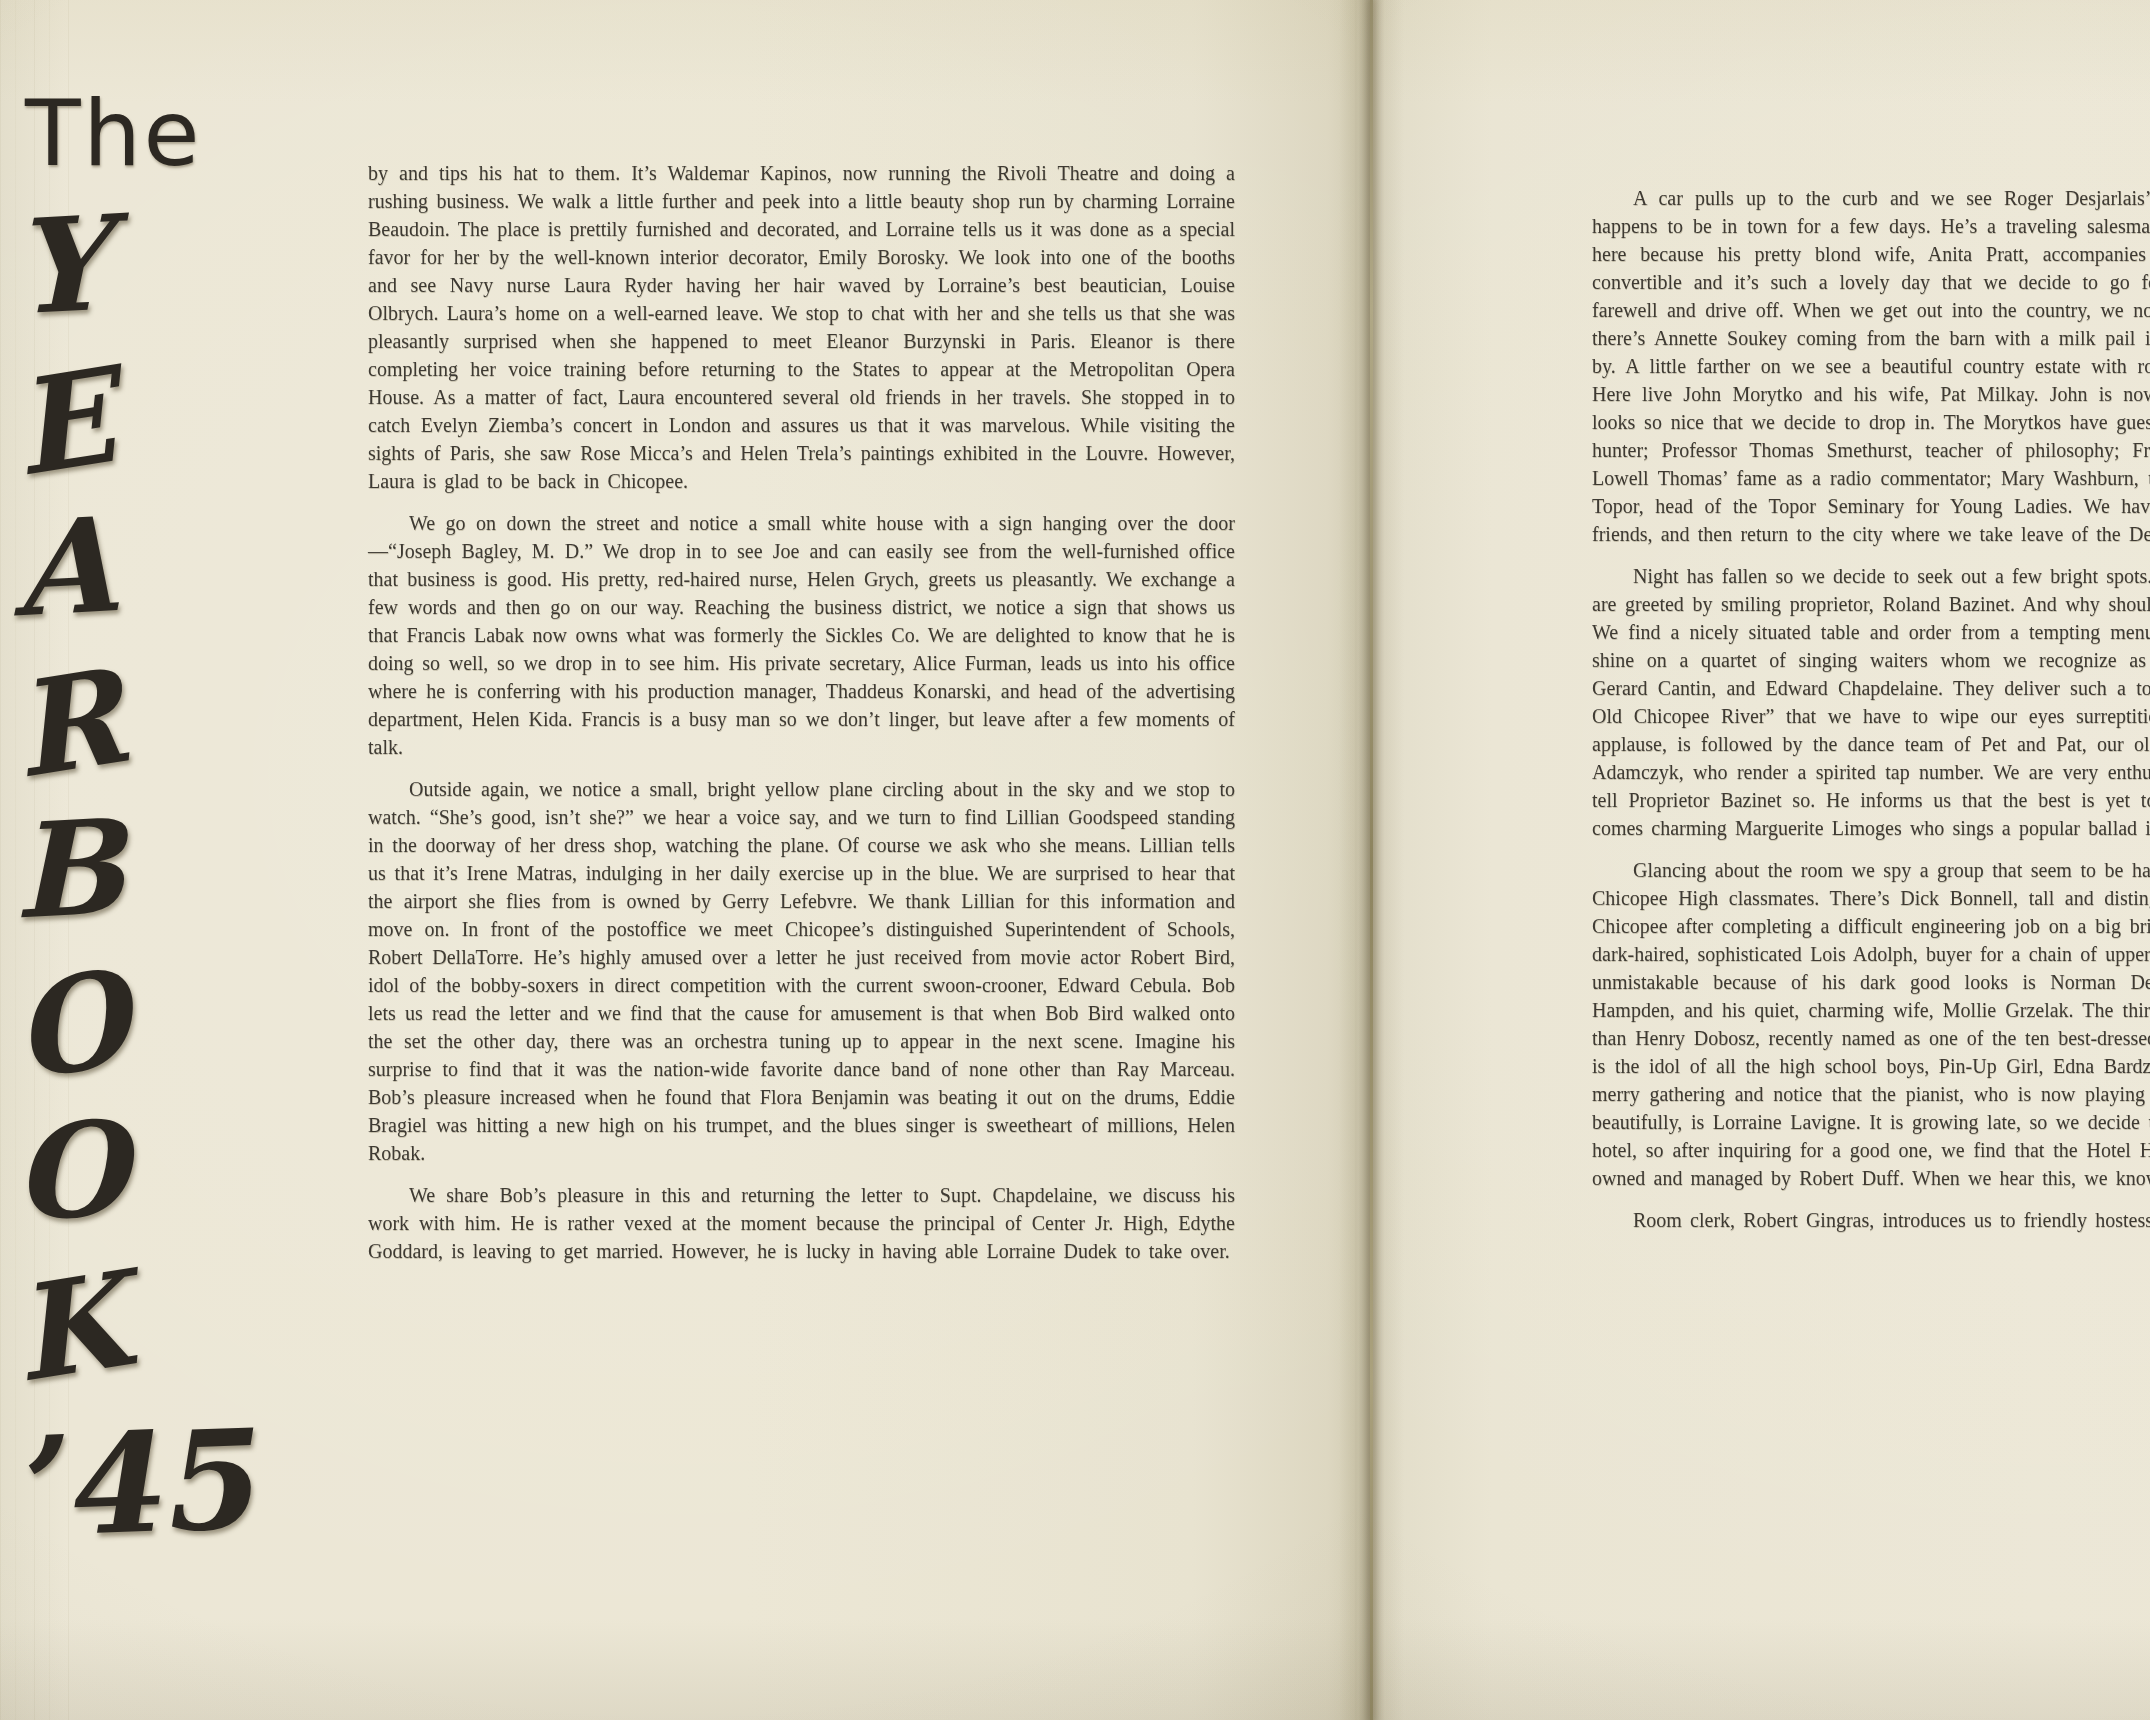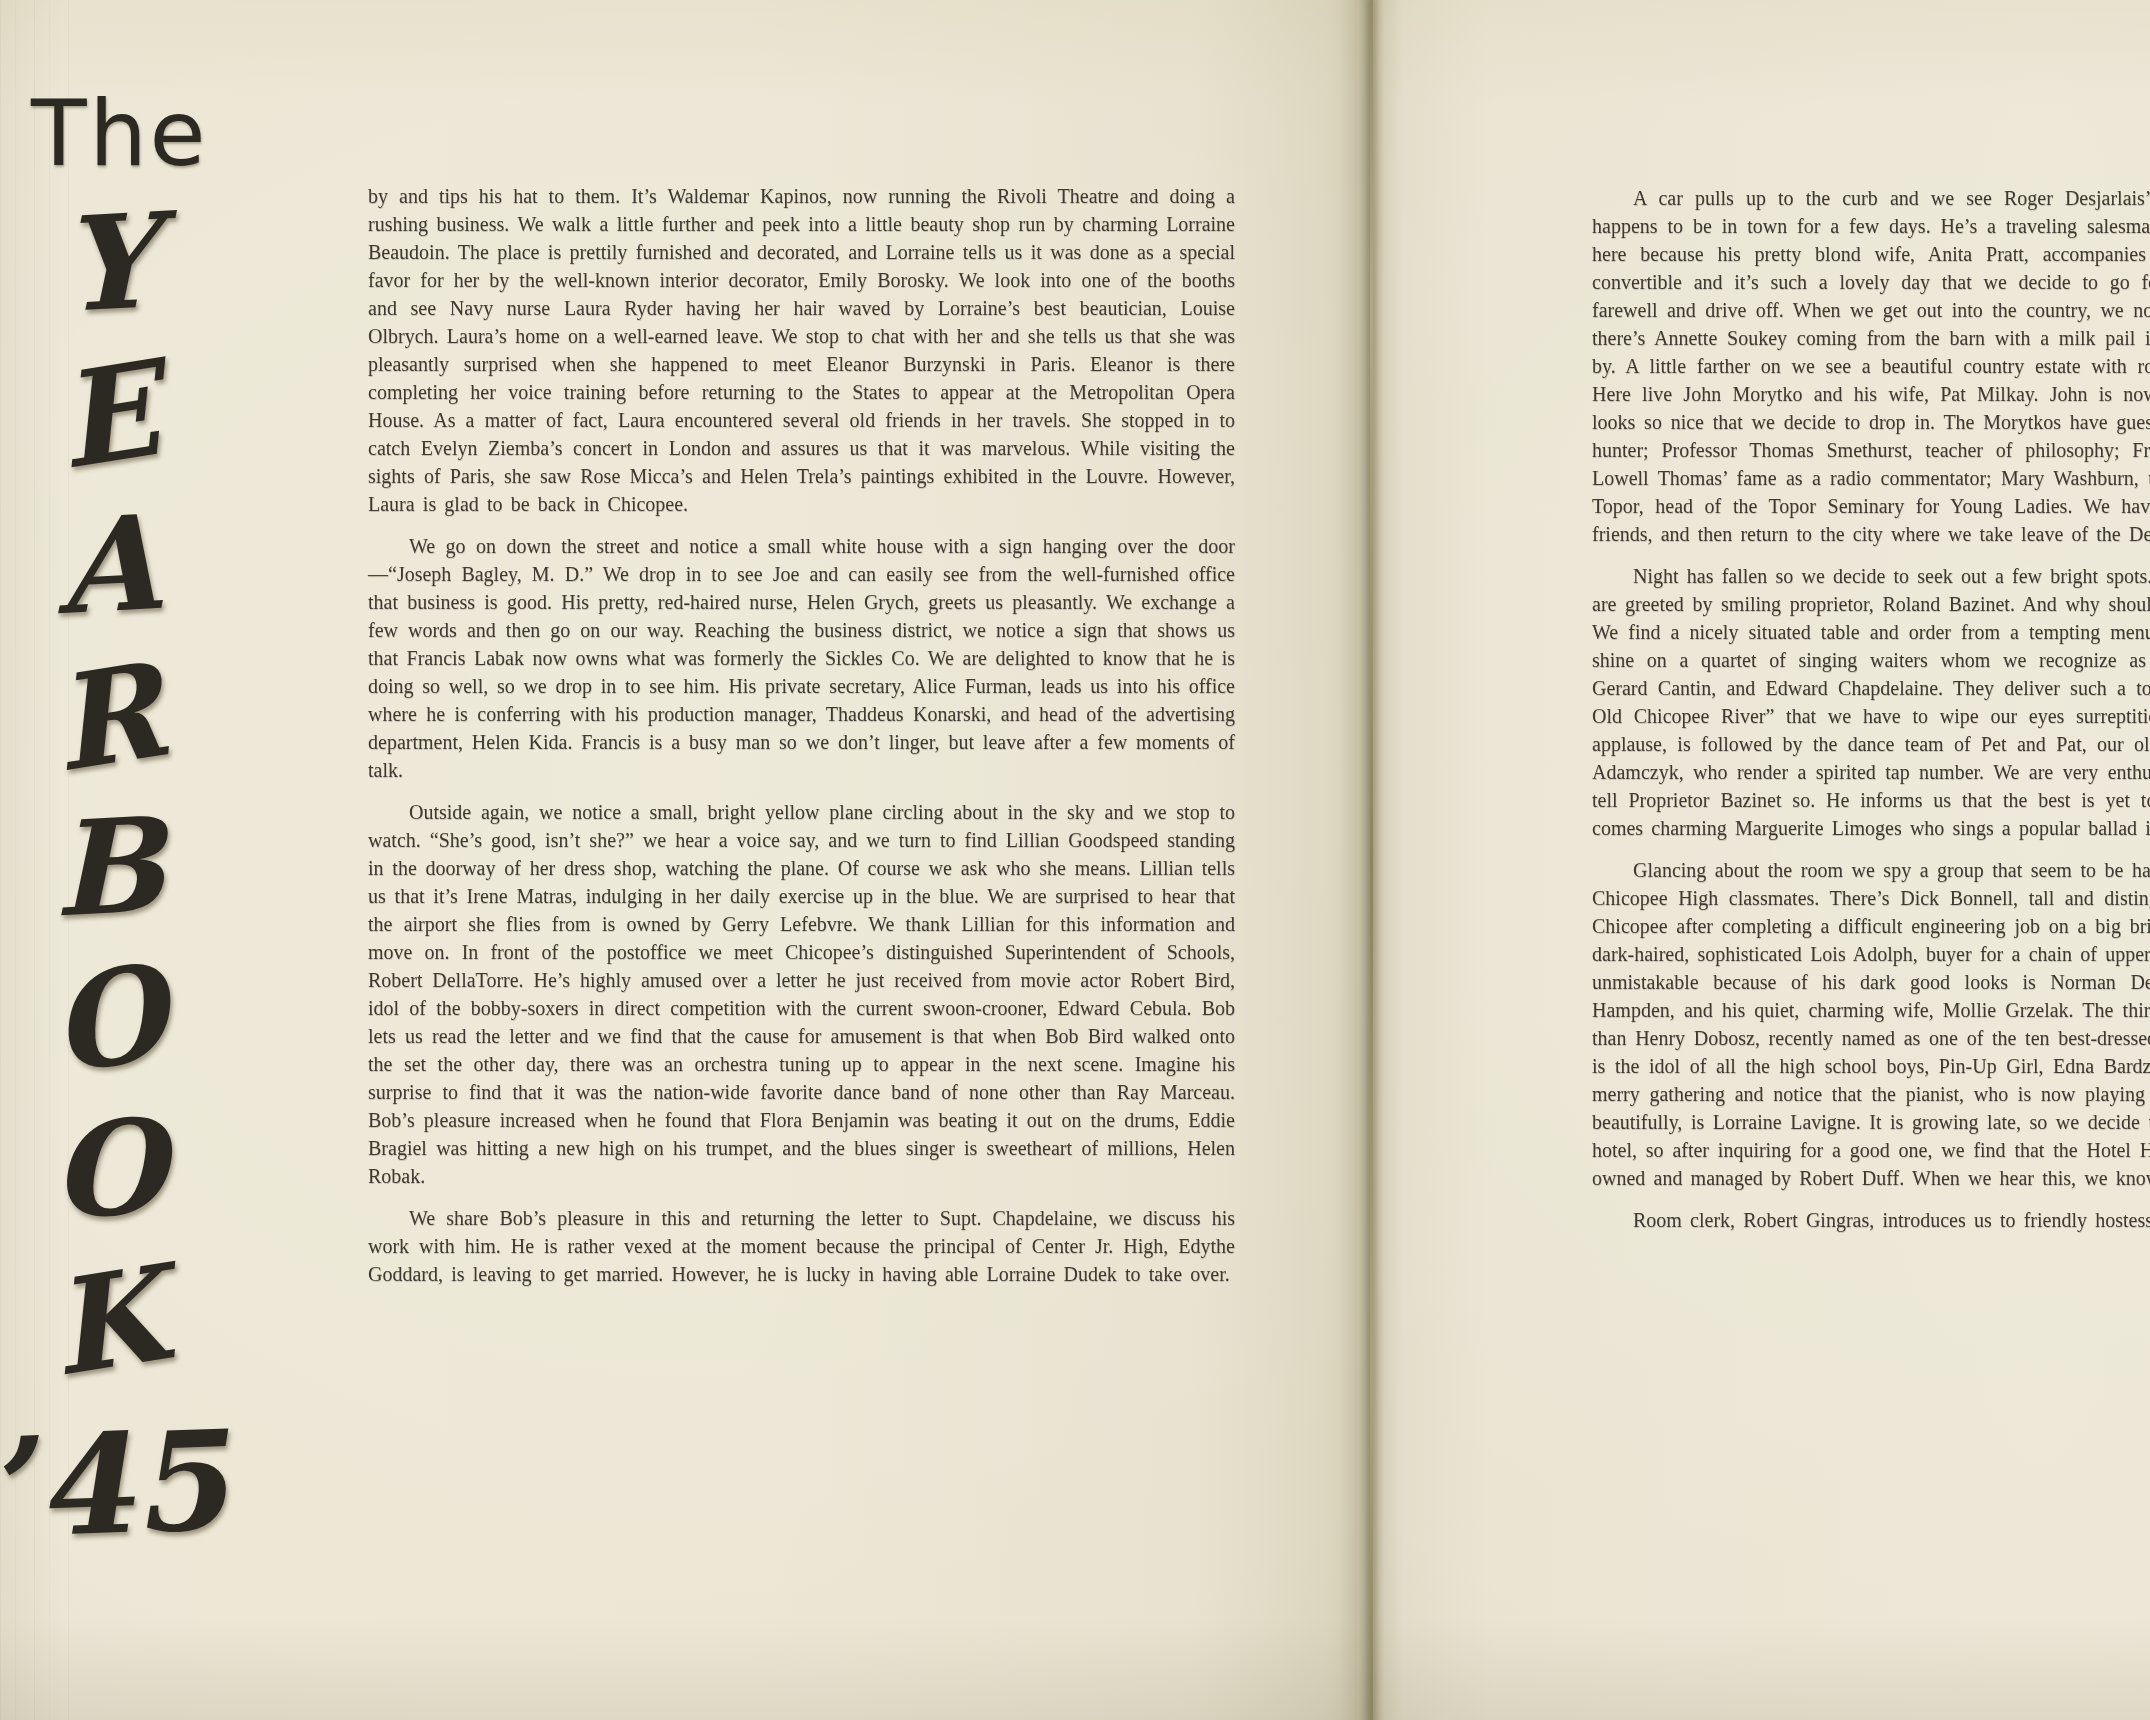--- a/index.html
+++ b/index.html
@@ -40,21 +40,21 @@
       rgba(130,118,82,0.12) 70%, rgba(0,0,0,0) 100%);
   }
   .gutter-line {
     position:absolute; left:1370px; top:0; width:2.6px; height:1721px; pointer-events:none;
     background:linear-gradient(180deg,#958c6a 0%,#b0a886 18%,#8d845f 50%,#aaa17d 80%,#8d8460 100%);
     box-shadow:0 0 7.7px 2.6px rgba(105,95,60,0.35);
   }
   
   .banner {
     position:absolute; top:80px; width:189px;
-    display:flex; flex-direction:column; align-items:center;
+    display:flex; flex-direction:column; 
     color:#2c2822; user-select:none;
   }
   .banner-left  { left:25px; }
   .banner-the {
     font-family:"DejaVu Sans","Liberation Sans",sans-serif;
     font-weight:400; font-size:91px; line-height:107px; letter-spacing:2.6px;
     text-shadow:0.9px 2.2px 2.6px rgba(90,80,55,0.45);
   }
   .banner-letter {
     font-family:"DejaVu Serif","Liberation Serif",serif;
@@ -71,21 +71,21 @@
     transform:rotate(-2deg);
     text-shadow:1.7px 3.9px 4.3px rgba(80,70,45,0.50);
   }
   
   .text-block {
     position:absolute; color:#3e3a33;
     font-size:20px; line-height:28px;
     text-align:justify; word-spacing:0.16em;
     text-shadow:0.4px 0.9px 0.4px rgba(110,100,70,0.30);
   }
-  .text-left  { left:368px;  top:182px; width:867px; }
+  .text-left  { left:368px;  top:159px; width:867px; }
   .text-right { left:1592px; top:184px; width:860px; }
   .text-block p { margin:0; }
   .text-block p + p { margin-top:14px; }
   .text-block p.indent { text-indent:41px; }
 </style>
 </head>
 <body>
 
 <div class="spread">
 

